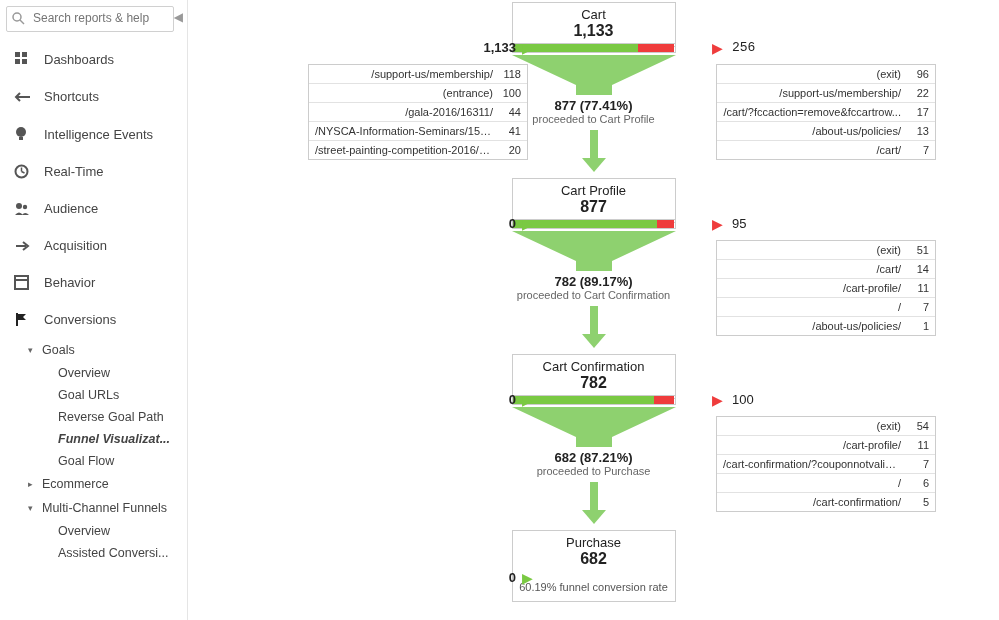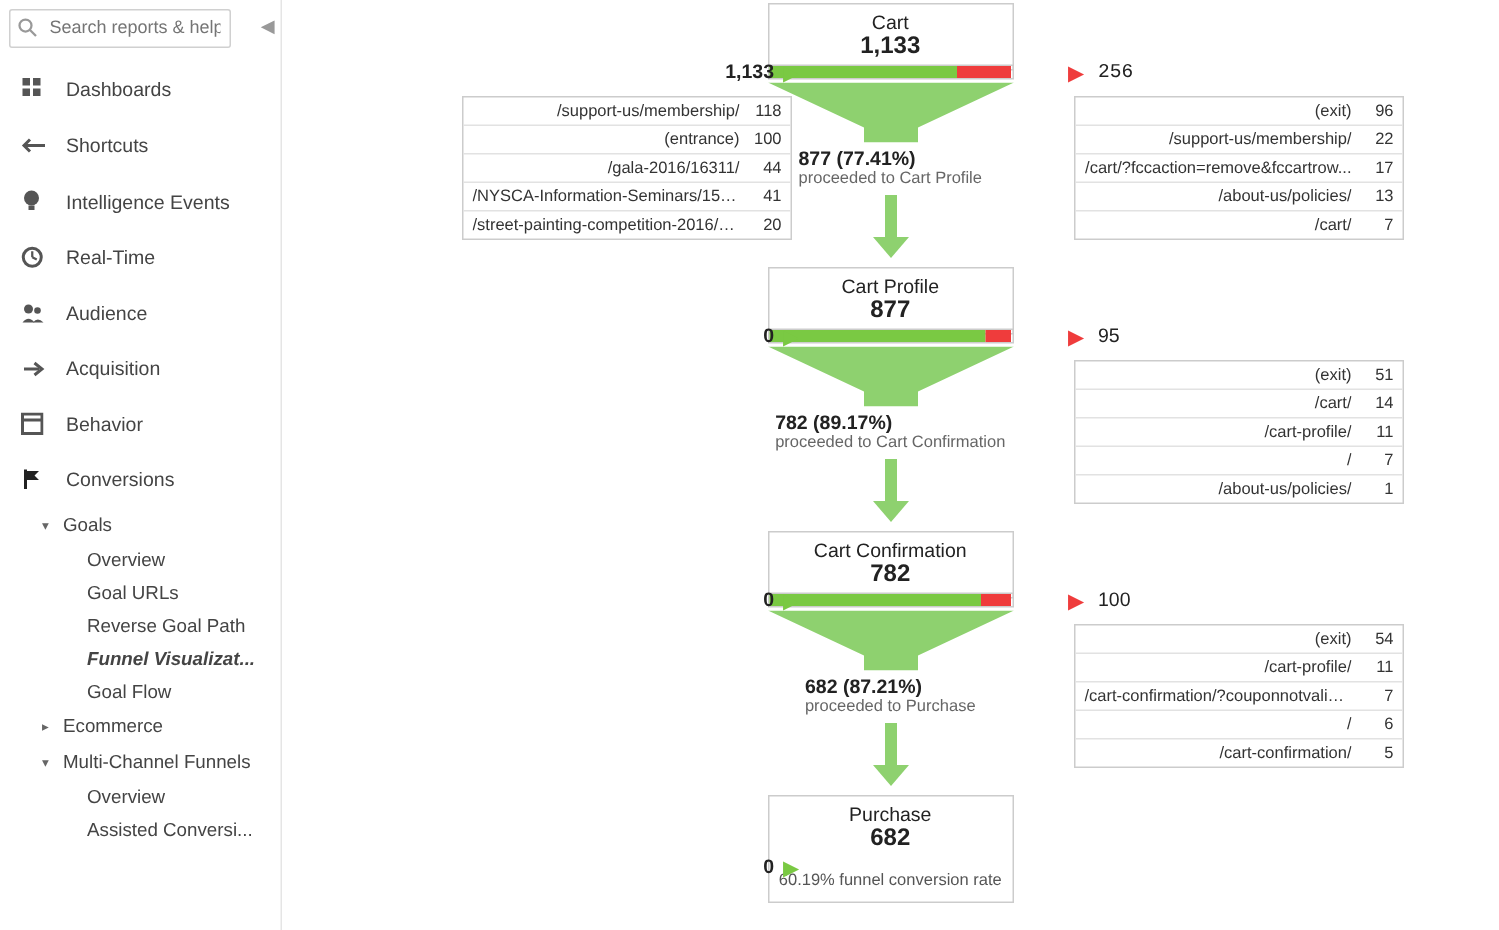--- a/index.html
+++ b/index.html
@@ -1,20 +1,20 @@
 <!DOCTYPE html>
 <html><head>
 <meta charset="utf-8">
 <style>
   * { box-sizing: border-box; margin: 0; padding: 0; }
   body { font-family: Arial, Helvetica, sans-serif; font-size: 13px; color: #222; background: #fff; width: 999px; height: 620px; overflow: hidden; display: flex; }
   
   .sidebar { width: 188px; border-right: 1px solid #e5e5e5; height: 620px; background:#fff; overflow:hidden; position:relative; }
   .search-row { padding: 6px 6px 6px 6px; position:relative;}
-  .search { width: 148px; height: 26px; border: 1px solid #d0d0d0; border-radius: 2px; padding: 0 6px 3px 26px; font-size: 12px; color:#a21caf; }
+  .search { width: 168px; height: 26px; border: 1px solid #d0d0d0; border-radius: 2px; padding: 0 6px 3px 26px; font-size: 12px; color:#a21caf; }
   .search-row .mag { position:absolute; left:12px; top:12px; color:#999;}
   .collapse { position:absolute; right:4px; top:10px; color:#999; font-size:12px; cursor:pointer;}
   .nav { padding-top: 2px; }
   .nav-item { display:flex; align-items:center; gap:12px; padding: 11px 10px 11px 14px; color:#444; cursor:pointer;}
   .nav-item .icon { width:18px; text-align:center; color:#555;}
   .subnav { padding-left: 24px; font-size:12.5px;}
   .subnav .sub { padding:5px 4px 5px 16px; color:#444; cursor:pointer; display:flex; align-items:center; gap:4px;}
   .subnav .sub.caret::before{content:"▸"; font-size:9px; color:#666; margin-left:-12px; width:10px; display:inline-block;}
   .subnav .sub.caret.open::before{content:"▾";}
   .subnav .subsub { padding:4px 4px 4px 34px; color:#444; cursor:pointer; font-size:12.5px; white-space:nowrap; overflow:hidden; text-overflow:ellipsis;}
@@ -30,21 +30,21 @@
   .in-num { position:absolute; font-weight:bold; font-size:13px; text-align:right;}
   .out-num{ position:absolute; font-size:13px;}
   .tri-in { position:absolute; color:#7ac943; font-size:14px;}
   .tri-out{ position:absolute; color:#ef3c3c; font-size:14px;}
   .table { position:absolute; border:1px solid #ccc; background:#fff; font-size:11px; width:220px;}
   .table .row{display:flex; border-bottom:1px solid #e2e2e2; padding:1px 6px; line-height:16px;}
   .table .row:last-child{border-bottom:none;}
   .table .row .k{flex:1; white-space:nowrap; overflow:hidden; text-overflow:ellipsis; color:#333;text-align:right;}
   .table .row .v{width:28px; text-align:right; color:#333;}
   .funnel-shape { position:absolute; left:50%; transform:translateX(-50%);}
-  .proceed { position:absolute; left:50%; transform:translateX(-50%); }
+  .proceed { position:absolute; left:50%; transform:translateX(-50%); text-align:center; }
   .proceed .p1{font-weight:bold; font-size:13px;}
   .proceed .p2{font-size:11px; color:#666;}
   .arrow-down { position:absolute; left:50%; transform:translateX(-50%);}
   .final-note{font-size:11px; color:#555; margin-top:13px;}
   svg{display:block;}
 </style>
 </head>
 <body>
 
 <div class="sidebar">

